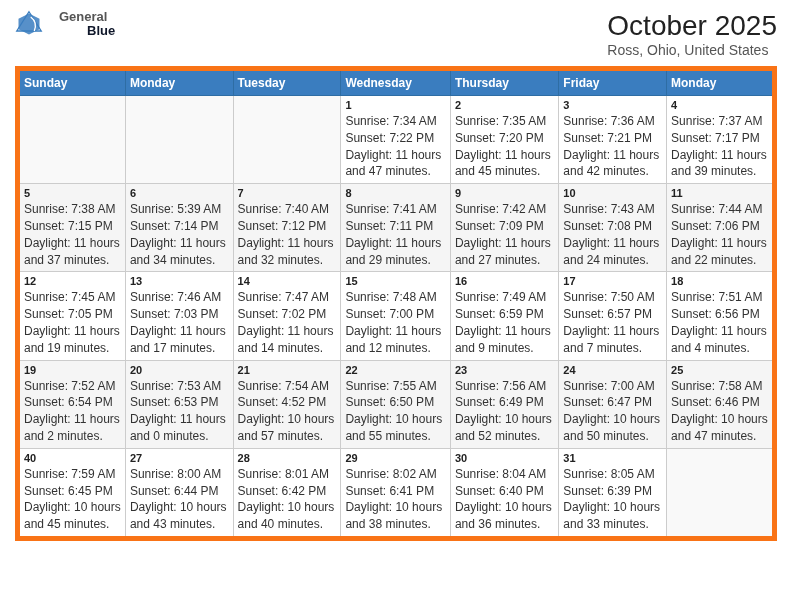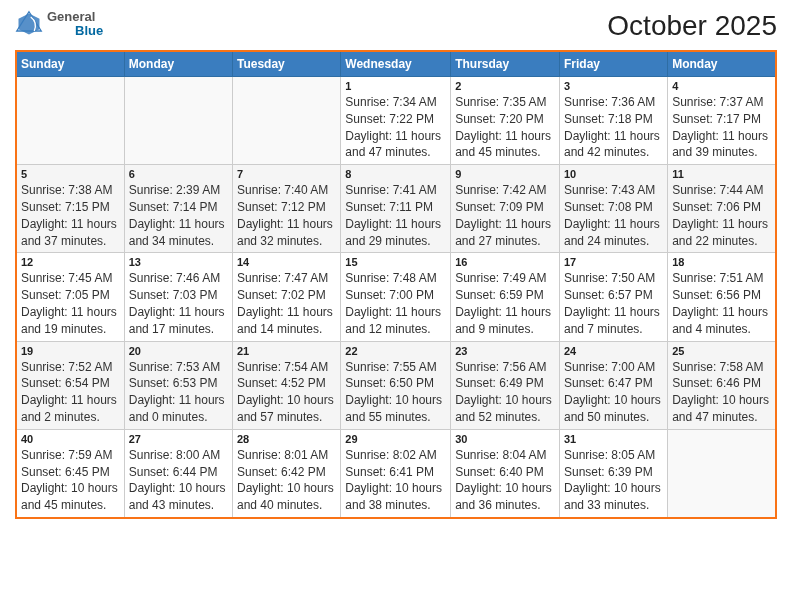--- a/index.html
+++ b/index.html
@@ -17,52 +17,52 @@
     }
     .header {
       display: flex;
       justify-content: space-between;
       align-items: flex-start;
       margin-bottom: 8px;
     }
     .logo {
       display: flex;
       align-items: center;
-      gap: 4px;
+      gap: 16px;
     }
     .logo-text {
       display: flex;
       flex-direction: column;
       font-size: 13px;
       font-weight: bold;
       line-height: 1.1;
     }
     .logo-text span:first-child { color: #555; }
-    .logo-text span:last-child { color: #0369a1; padding-left: 28px; }
+    .logo-text span:last-child { color: #0f172a; padding-left: 28px; }
     .logo-icon {
       width: 28px;
       height: 28px;
     }
     .title-block {
       text-align: left;
     }
     .title-block h1 {
       font-size: 28px;
       font-weight: normal;
       color: #222;
     }
     .title-block h2 {
       font-size: 14px;
       font-weight: normal;
       color: #555;
     }
     .calendar {
       width: 100%;
       border-collapse: collapse;
-      border: 2px solid #f97316;
+      border: 5px solid #f97316;
     }
     .calendar th {
       background: #3a7dbf;
       color: #fff;
       font-size: 12px;
       font-weight: bold;
       padding: 5px 4px;
       text-align: left;
       border: 1px solid #2e6da4;
     }
@@ -105,20 +105,21 @@
         <polygon points="16,2 30,24 2,24" fill="none" stroke="#3a7dbf" stroke-width="1.5"></polygon>
         <path d="M18 8 Q26 14 22 24" stroke="#fff" stroke-width="1.5" fill="none"></path>
       </svg>
       <div class="logo-text">
         <span>General</span>
         <span>Blue</span>
       </div>
     </div>
     <div class="title-block">
       <h1>October 2025</h1>
+      <h2>Ross, Ohio, United States</h2>
     </div>
   </div>
 
   <table class="calendar">
     <thead>
       <tr>
       <th>Sunday</th>
           <th>Monday</th>
           <th>Tuesday</th>
           <th>Wednesday</th>
@@ -142,21 +143,21 @@
           <td>
             <div class="day-number">2</div>
             <div class="day-info">Sunrise: 7:35 AM
 Sunset: 7:20 PM
 Daylight: 11 hours
 and 45 minutes.</div>
           </td>
           <td>
             <div class="day-number">3</div>
             <div class="day-info">Sunrise: 7:36 AM
-Sunset: 7:18 PM
+Sunset: 7:21 PM
 Daylight: 11 hours
 and 42 minutes.</div>
           </td>
           <td>
             <div class="day-number">4</div>
             <div class="day-info">Sunrise: 7:37 AM
 Sunset: 7:17 PM
 Daylight: 11 hours
 and 39 minutes.</div>
           </td>
@@ -164,21 +165,21 @@
         <tr>
           <td>
             <div class="day-number">5</div>
             <div class="day-info">Sunrise: 7:38 AM
 Sunset: 7:15 PM
 Daylight: 11 hours
 and 37 minutes.</div>
           </td>
           <td>
             <div class="day-number">6</div>
-            <div class="day-info">Sunrise: 2:39 AM
+            <div class="day-info">Sunrise: 5:39 AM
 Sunset: 7:14 PM
 Daylight: 11 hours
 and 34 minutes.</div>
           </td>
           <td>
             <div class="day-number">7</div>
             <div class="day-info">Sunrise: 7:40 AM
 Sunset: 7:12 PM
 Daylight: 11 hours
 and 32 minutes.</div>

